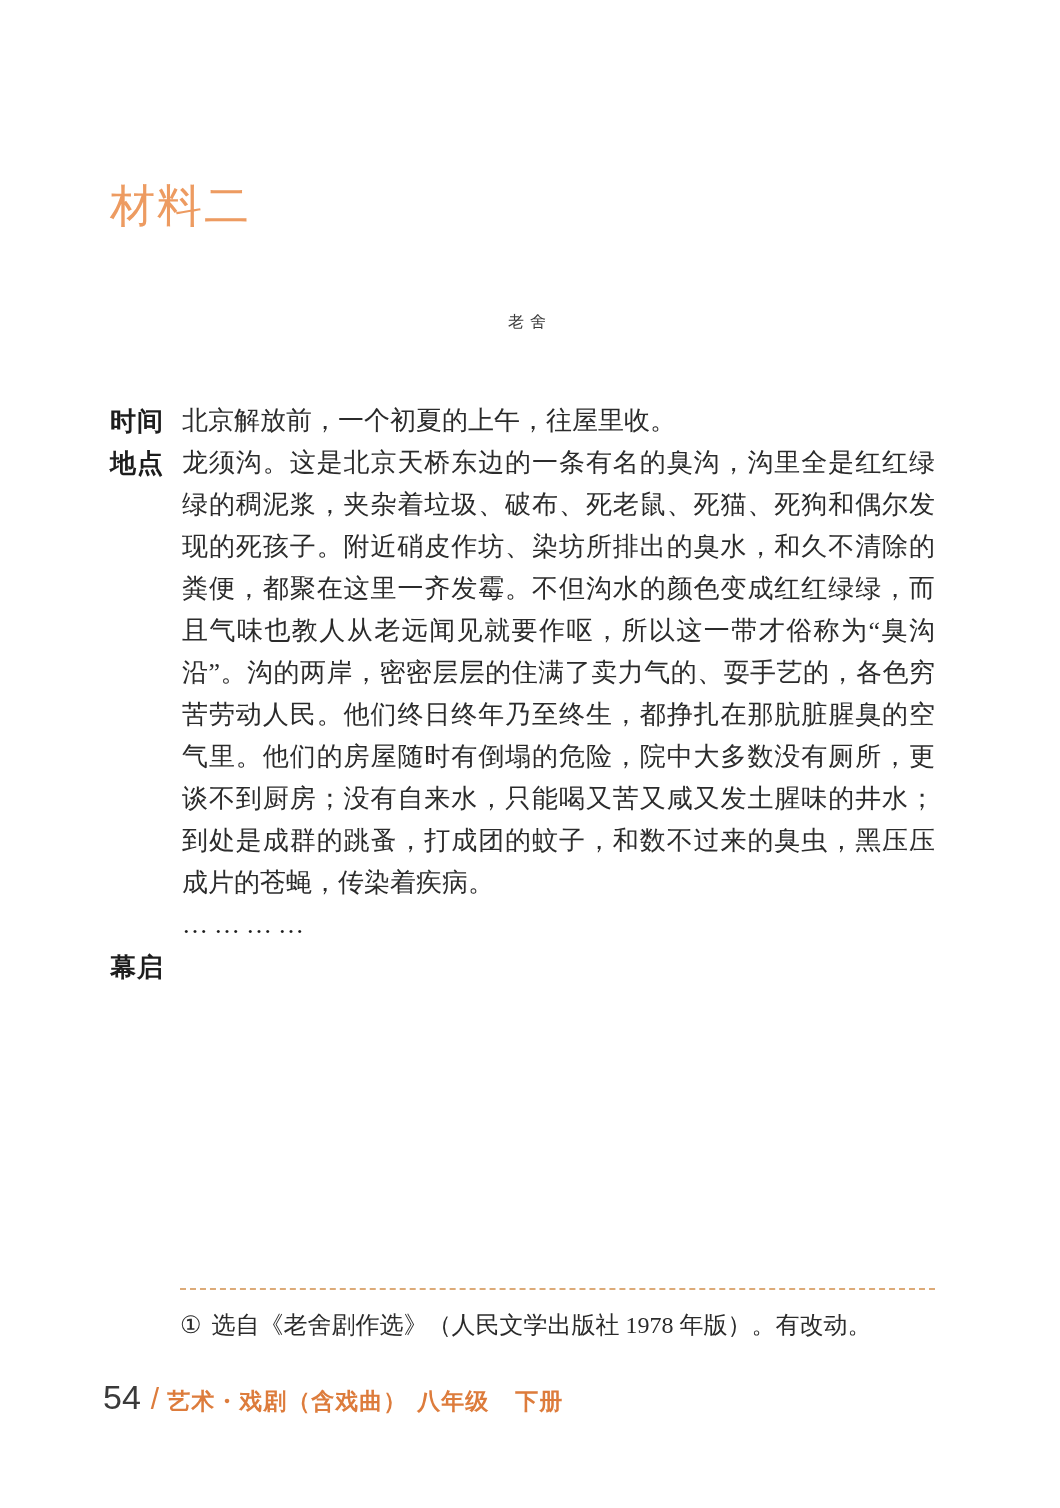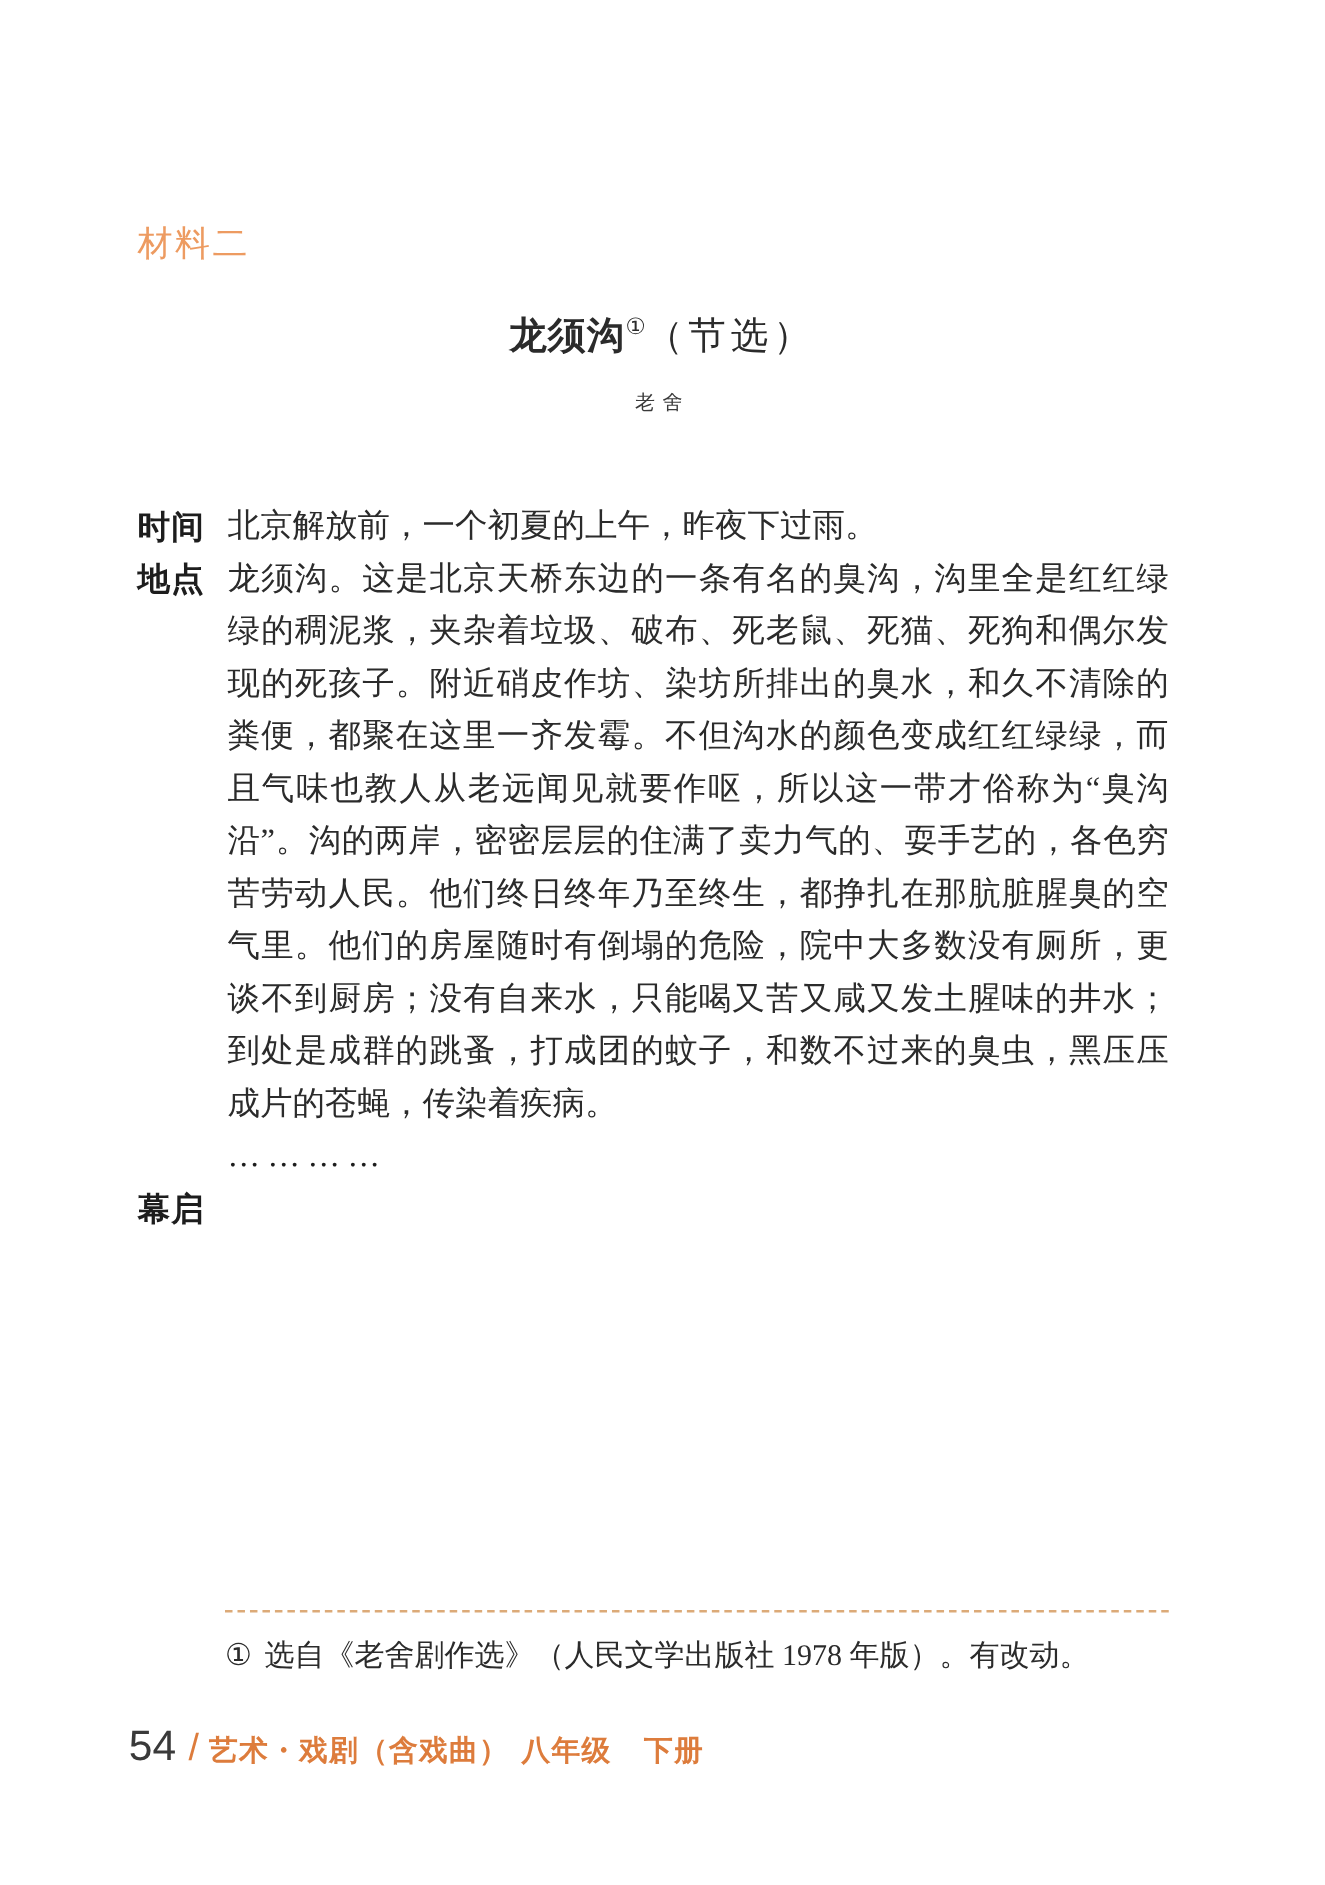--- a/index.html
+++ b/index.html
@@ -11,21 +11,21 @@
     background: #ffffff;
     overflow: hidden;
     font-family: "Liberation Serif", serif;
     color: #2b2b2b;
   }
   .material-label {
     position: absolute;
     top: 176px;
     left: 110px;
     font-family: "Liberation Sans", sans-serif;
-    font-size: 28px;
+    font-size: 45px;
     letter-spacing: 2px;
     color: #ED9B61;
     font-weight: 500;
   }
   .title-block {
     position: absolute;
     top: 248px;
     left: 0;
     width: 100%;
     text-align: center;
@@ -131,31 +131,28 @@
   .footer-grade { margin-left: 10px; }
   .footer-volume { margin-left: 26px; }
 </style>
 </head>
 <body>
 
 <div class="page">
 
   <div class="material-label">材料二</div>
 
-  <div class="title-block">
-    <span class="title-main">龙须沟</span><sup class="title-note-ref">①</sup><span class="title-suffix">（节选）</span>
-  </div>
 
   <div class="author">老舍</div>
 
   <div class="script">
 
     <div class="script-row">
       <div class="script-label">时间</div>
-      <div class="script-text">北京解放前，一个初夏的上午，昨夜下过雨。</div>
+      <div class="script-text">北京解放前，一个初夏的上午，往屋里收。</div>
     </div>
 
     <div class="script-row">
       <div class="script-label">地点</div>
       <div class="script-text">龙须沟。这是北京天桥东边的一条有名的臭沟，沟里全是红红绿绿的稠泥浆，夹杂着垃圾、破布、死老鼠、死猫、死狗和偶尔发现的死孩子。附近硝皮作坊、染坊所排出的臭水，和久不清除的粪便，都聚在这里一齐发霉。不但沟水的颜色变成红红绿绿，而且气味也教人从老远闻见就要作呕，所以这一带才俗称为“臭沟沿”。沟的两岸，密密层层的住满了卖力气的、耍手艺的，各色穷苦劳动人民。他们终日终年乃至终生，都挣扎在那肮脏腥臭的空气里。他们的房屋随时有倒塌的危险，院中大多数没有厕所，更谈不到厨房；没有自来水，只能喝又苦又咸又发土腥味的井水；到处是成群的跳蚤，打成团的蚊子，和数不过来的臭虫，黑压压成片的苍蝇，传染着疾病。</div>
     </div>
 
     <div class="ellipsis-line">…………</div>
 
     <div class="script-row">

